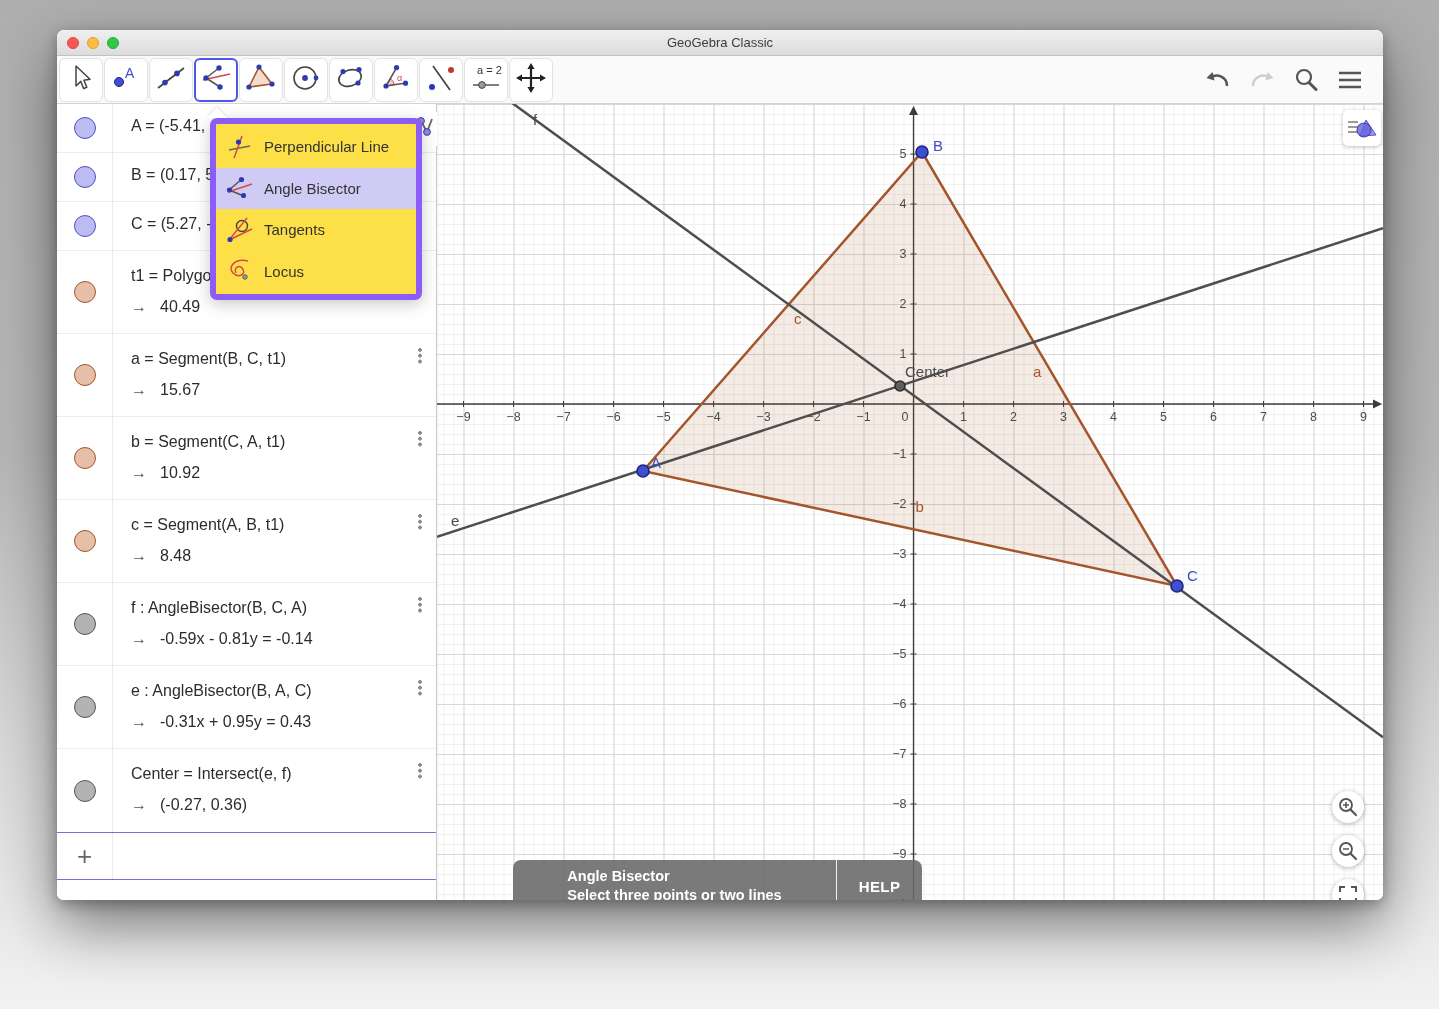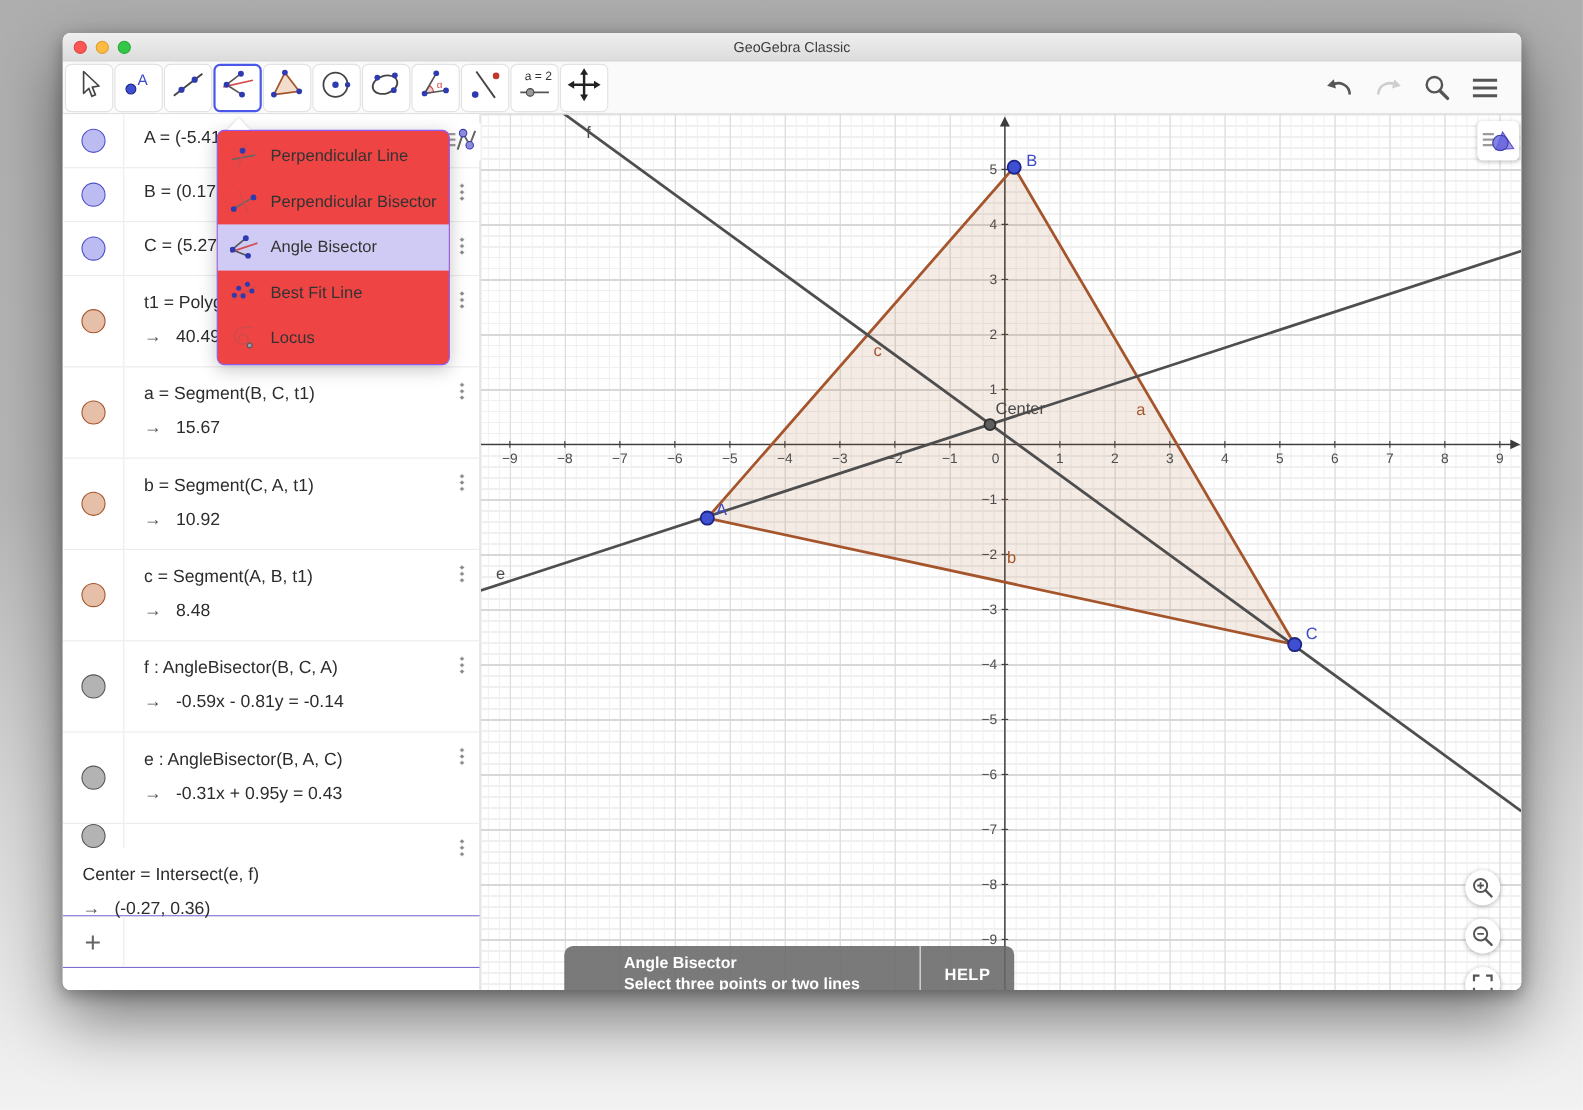--- a/index.html
+++ b/index.html
@@ -24,21 +24,21 @@
   .toolbtn { width:44px; height:44px; margin-right:1px; background:#fff; border:1px solid #e2e2e2;
              border-radius:6px; display:flex; align-items:center; justify-content:center; }
   .toolbtn.selected { border:2px solid #4a57e8; }
   .toolbar-right { position:absolute; right:18px; top:0; height:48px; display:flex; align-items:center; gap:14px; }
   .tr-icon { width:30px; height:30px; display:flex; align-items:center; justify-content:center; }
   
   .content { position:relative; display:flex; height:826px; background:#fff; }
   
   .sidebar { position:relative; width:380px; border-right:1px solid #c9c9c9; background:#fff; flex:none; }
   .row { position:relative; display:flex; border-bottom:1px solid #ececec; }
-  .row.h-s { height:49px; } .row.h-b { height:83px; } .row.h-b2 { height:84px;flex-direction:column; }
+  .row.h-s { height:49px; } .row.h-b { height:83px; } .row.h-b2 { height:84px; }
   .row.purple-b { border-bottom:1px solid #7b6fd0; }
   .cell-toggle { width:56px; flex:none; border-right:1px solid #ececec;
                  display:flex; align-items:center; justify-content:center; }
   .obj-circle { width:22px; height:22px; border-radius:50%; }
   .c-blue   { background:#bcbcf2; border:1.6px solid #4f4fc8; }
   .c-orange { background:#e6bfa9; border:1.6px solid #a5552b; }
   .c-gray   { background:#b3b3b3; border:1.6px solid #565656; }
   .cell-body { flex:1; padding:13px 0 0 18px; font-size:16px; color:#2c2c2c; }
   .row.h-b .cell-body, .row.h-b2 .cell-body { padding-top:16px; }
   .l2 { margin-top:13px; display:flex; align-items:center; gap:13px; }
@@ -70,22 +70,22 @@
               background:#fff; box-shadow:0 1px 5px rgba(0,0,0,.3); z-index:2;
               display:flex; align-items:center; justify-content:center; }
   .tooltip { position:absolute; left:76px; top:756px; width:409px; height:52px; z-index:3;
              background:rgba(104,104,104,0.88); border-radius:8px; display:flex; color:#fff; }
   .tt-left { width:324px; display:flex; align-items:center; justify-content:center;
              border-right:1px solid rgba(255,255,255,.9); }
   .tt-left .inner { text-align:left; font-size:14.5px; font-weight:bold; line-height:19px; }
   .tt-help { flex:1; display:flex; align-items:center; justify-content:center;
              font-size:15px; font-weight:bold; letter-spacing:.4px; }
   
-  .dropdown { position:absolute; left:140px; top:88px; width:212px; z-index:50;
-              background:#ef4444; border:1px solid #8b5cf6; border-radius:7px;
+  .dropdown { position:absolute; left:153px; top:88px; width:212px; z-index:50;
+              background:#fde047; border:6px solid #8b5cf6; border-radius:7px;
               box-shadow:0 4px 16px rgba(0,0,0,.22); padding:2px 0; }
   .dd-caret { position:absolute; left:150px; top:77px; z-index:51; width:0; height:0;
               border-left:10px solid transparent; border-right:10px solid transparent;
               border-bottom:11px solid #fff; filter:drop-shadow(0 -1px 1px rgba(0,0,0,.12)); }
   .dd-item { height:41.5px; display:flex; align-items:center; gap:10px; padding-left:10px;
              font-size:15px; color:#333; }
   .dd-item.hl { background:#d0cbf4; }
   .dd-icon { width:28px; height:28px; flex:none; display:flex; align-items:center; justify-content:center; }
 </style>
 </head>
@@ -516,56 +516,43 @@
     <div class="dd-item">
       <span class="dd-icon">
             <svg width="26" height="26">
               <line x1="2" y1="16" x2="23" y2="12" stroke="#666" stroke-width="1.5"></line>
               <line x1="7" y1="24" x2="15" y2="2" stroke="#d24a4a" stroke-width="1.5"></line>
               <circle cx="11.5" cy="8" r="2.6" fill="#2e3ab0"></circle>
             </svg>
           </span>
       <span>Perpendicular Line</span>
     </div>
-    <div class="dd-item">
-      <span class="dd-icon">
-            <svg width="26" height="26">
-              <line x1="3" y1="20" x2="22" y2="9" stroke="#666" stroke-width="1.5"></line>
-              <line x1="8" y1="3" x2="17" y2="25" stroke="#d24a4a" stroke-width="1.5"></line>
-              <circle cx="3.5" cy="20" r="2.6" fill="#2e3ab0"></circle>
-              <circle cx="21.5" cy="9.5" r="2.6" fill="#2e3ab0"></circle>
-            </svg>
-          </span>
-      <span>Perpendicular Bisector</span>
-    </div>
     <div class="dd-item hl">
       <span class="dd-icon">
             <svg width="26" height="26">
               <line x1="2" y1="15" x2="15" y2="4" stroke="#555" stroke-width="1.5"></line>
               <line x1="2" y1="15" x2="17" y2="21" stroke="#555" stroke-width="1.5"></line>
               <line x1="1" y1="17" x2="25" y2="9" stroke="#d24a4a" stroke-width="1.5"></line>
               <circle cx="2.5" cy="15" r="2.6" fill="#2e3ab0"></circle>
               <circle cx="14.5" cy="4.5" r="2.6" fill="#2e3ab0"></circle>
               <circle cx="16.5" cy="20.5" r="2.6" fill="#2e3ab0"></circle>
             </svg>
           </span>
       <span>Angle Bisector</span>
     </div>
     <div class="dd-item">
       <span class="dd-icon">
             <svg width="26" height="26">
-              <line x1="2" y1="20" x2="24" y2="7" stroke="#d24a4a" stroke-width="1.5"></line>
-              <circle cx="4" cy="15.5" r="2.3" fill="#2e3ab0"></circle>
-              <circle cx="8" cy="9" r="2.3" fill="#2e3ab0"></circle>
-              <circle cx="12" cy="16" r="2.3" fill="#2e3ab0"></circle>
-              <circle cx="16" cy="5.5" r="2.3" fill="#2e3ab0"></circle>
-              <circle cx="20" cy="11.5" r="2.3" fill="#2e3ab0"></circle>
-            </svg>
-          </span>
-      <span>Best Fit Line</span>
+              <circle cx="15" cy="9" r="5.5" fill="none" stroke="#444" stroke-width="1.4"></circle>
+              <line x1="2" y1="23" x2="20" y2="1" stroke="#d24a4a" stroke-width="1.5"></line>
+              <line x1="2" y1="23" x2="25" y2="12" stroke="#d24a4a" stroke-width="1.5"></line>
+              <circle cx="3" cy="22.5" r="2.6" fill="#2e3ab0"></circle>
+            </svg>
+          </span>
+      <span>Tangents</span>
     </div>
     <div class="dd-item">
       <span class="dd-icon">
             <svg width="26" height="26">
               <path d="M21,3 C8,0 0,9 6,15 C11,20 20,17 15.5,10.5 C12.5,6.5 6.5,9.5 9,15" fill="none" stroke="#d24a4a" stroke-width="1.5"></path>
               <circle cx="18" cy="19" r="2.2" fill="#9a9ab8" stroke="#555"></circle>
             </svg>
           </span>
       <span>Locus</span>
     </div>

